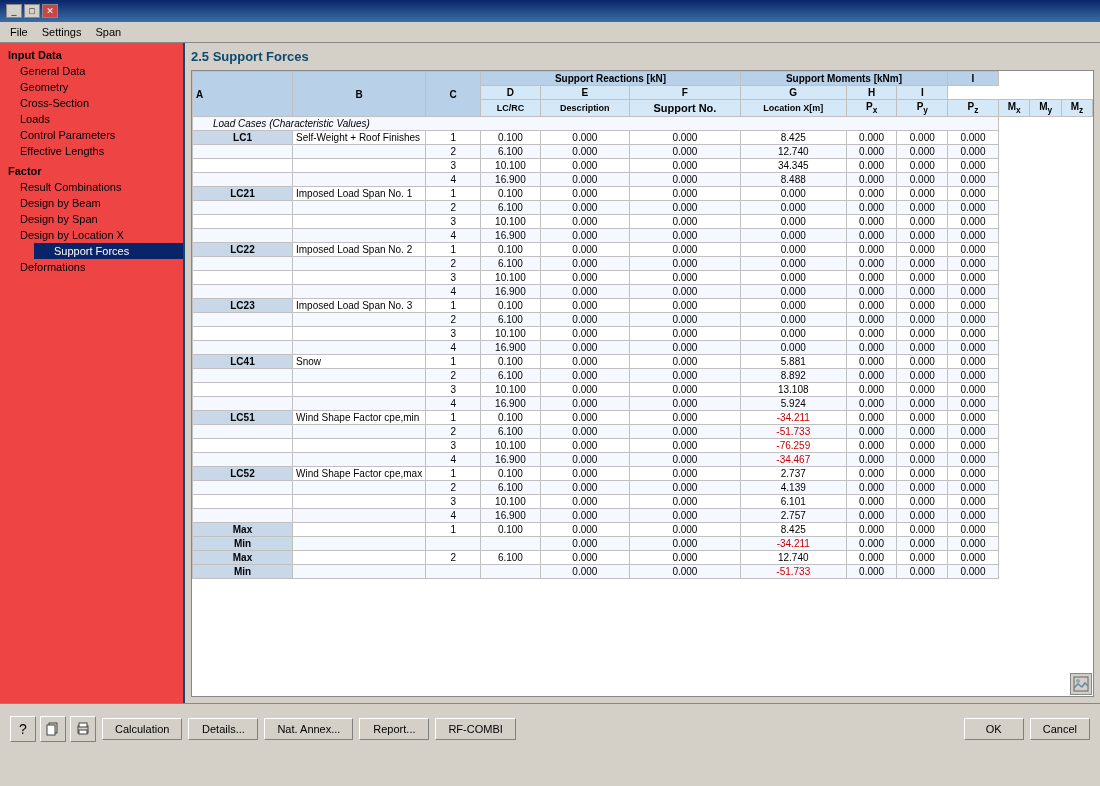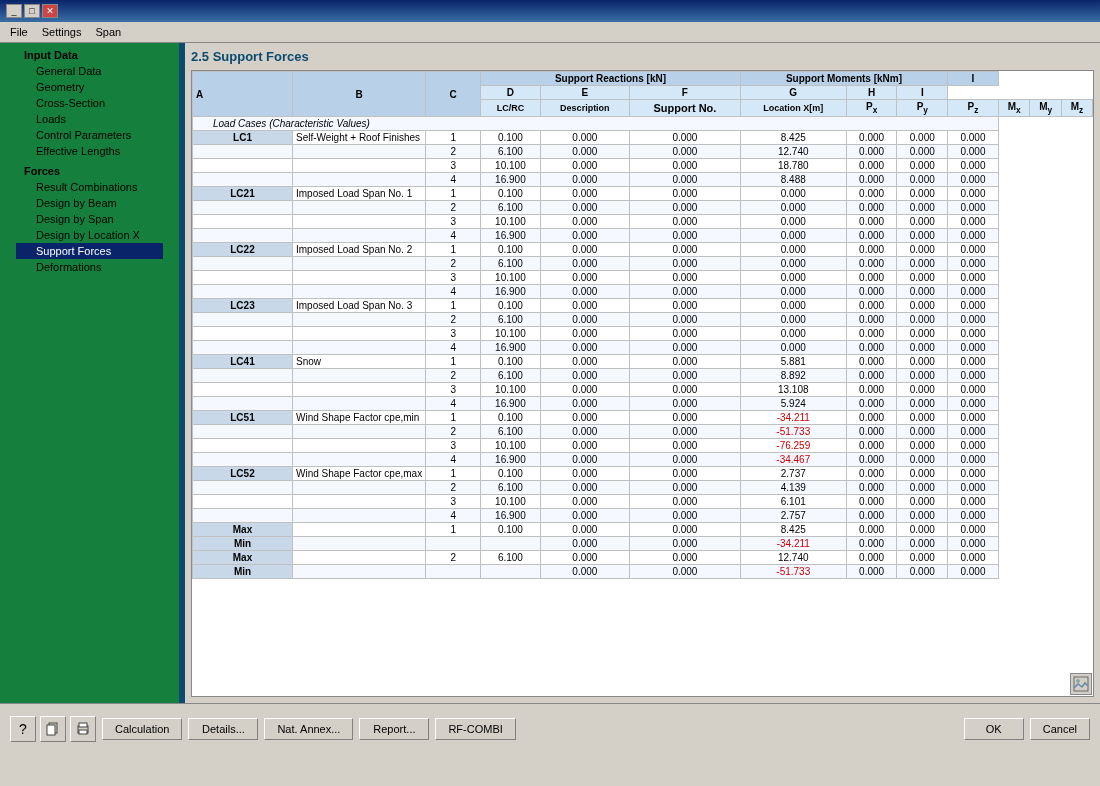--- a/index.html
+++ b/index.html
@@ -34,39 +34,39 @@
       font-size: 11px;
     }
     
     .main-content {
       display: flex;
       height: calc(786px - 22px - 22px - 36px - 50px);
     }
     
     .sidebar {
       width: 185px;
-      background: #15803d;
-      border-right: 6px solid #0c4a6e;
-      padding: 4px 16px;
+      background: #ef4444;
+      border-right: 2px solid #0c4a6e;
+      padding: 4px 0;
       overflow-y: auto;
       flex-shrink: 0;
     }
     
     .sidebar-section-header {
       font-weight: bold;
       padding: 2px 8px;
       font-size: 11px;
     }
     
     .sidebar-item {
       padding: 2px 8px 2px 20px;
       font-size: 11px;
       cursor: pointer;
     }
-    .sidebar-item.active { background: #0a246a; color: white; }
+    .sidebar-item.active { background: #0a246a; color: white; margin-left: 34px; }
     
     .content-area {
       flex: 1;
       background: #d4d0c8;
       padding: 6px;
       overflow: hidden;
       display: flex;
       flex-direction: column;
     }
     
@@ -190,21 +190,21 @@
 
   <div class="sidebar">
     <div class="sidebar-section-header">Input Data</div>
     <div class="sidebar-item">General Data</div>
     <div class="sidebar-item">Geometry</div>
     <div class="sidebar-item">Cross-Section</div>
     <div class="sidebar-item">Loads</div>
     <div class="sidebar-item">Control Parameters</div>
     <div class="sidebar-item">Effective Lengths</div>
 
-    <div class="sidebar-section-header" style="margin-top: 4px;">Forces</div>
+    <div class="sidebar-section-header" style="margin-top: 4px;">Factor</div>
     <div class="sidebar-item">Result Combinations</div>
     <div class="sidebar-item">Design by Beam</div>
     <div class="sidebar-item">Design by Span</div>
     <div class="sidebar-item">Design by Location X</div>
     <div class="sidebar-item active">Support Forces</div>
     <div class="sidebar-item">Deformations</div>
   </div>
 
   <div class="content-area" style="position:relative;">
     <div class="content-title">2.5 Support Forces</div>
@@ -270,21 +270,21 @@
               <td>0.000</td>
               <td>0.000</td>
             </tr>
             <tr>
               <td></td>
               <td></td>
               <td>3</td>
               <td>10.100</td>
               <td>0.000</td>
               <td>0.000</td>
-              <td>18.780</td>
+              <td>34.345</td>
               <td>0.000</td>
               <td>0.000</td>
               <td>0.000</td>
             </tr>
             <tr>
               <td></td>
               <td></td>
               <td>4</td>
               <td>16.900</td>
               <td>0.000</td>

